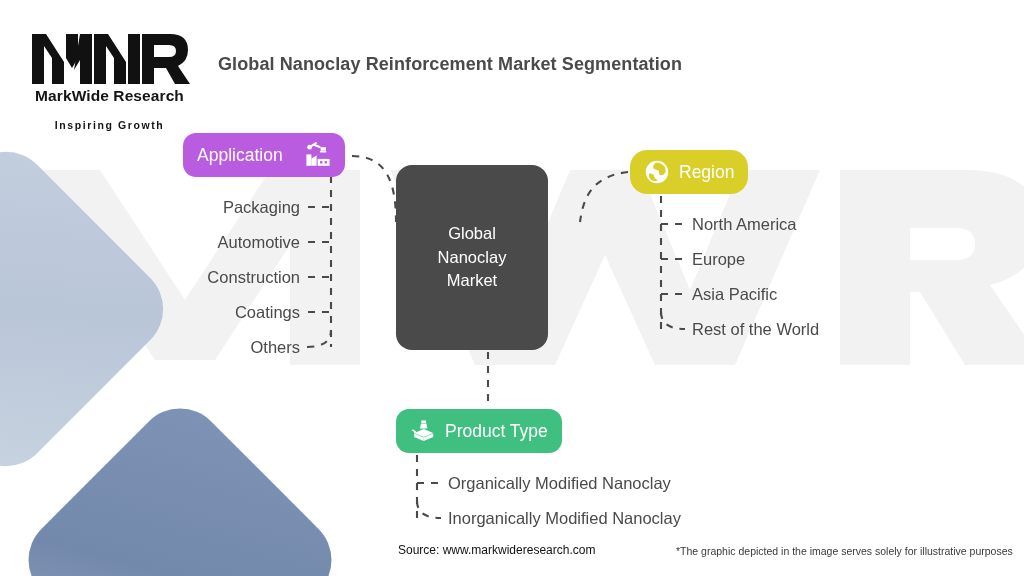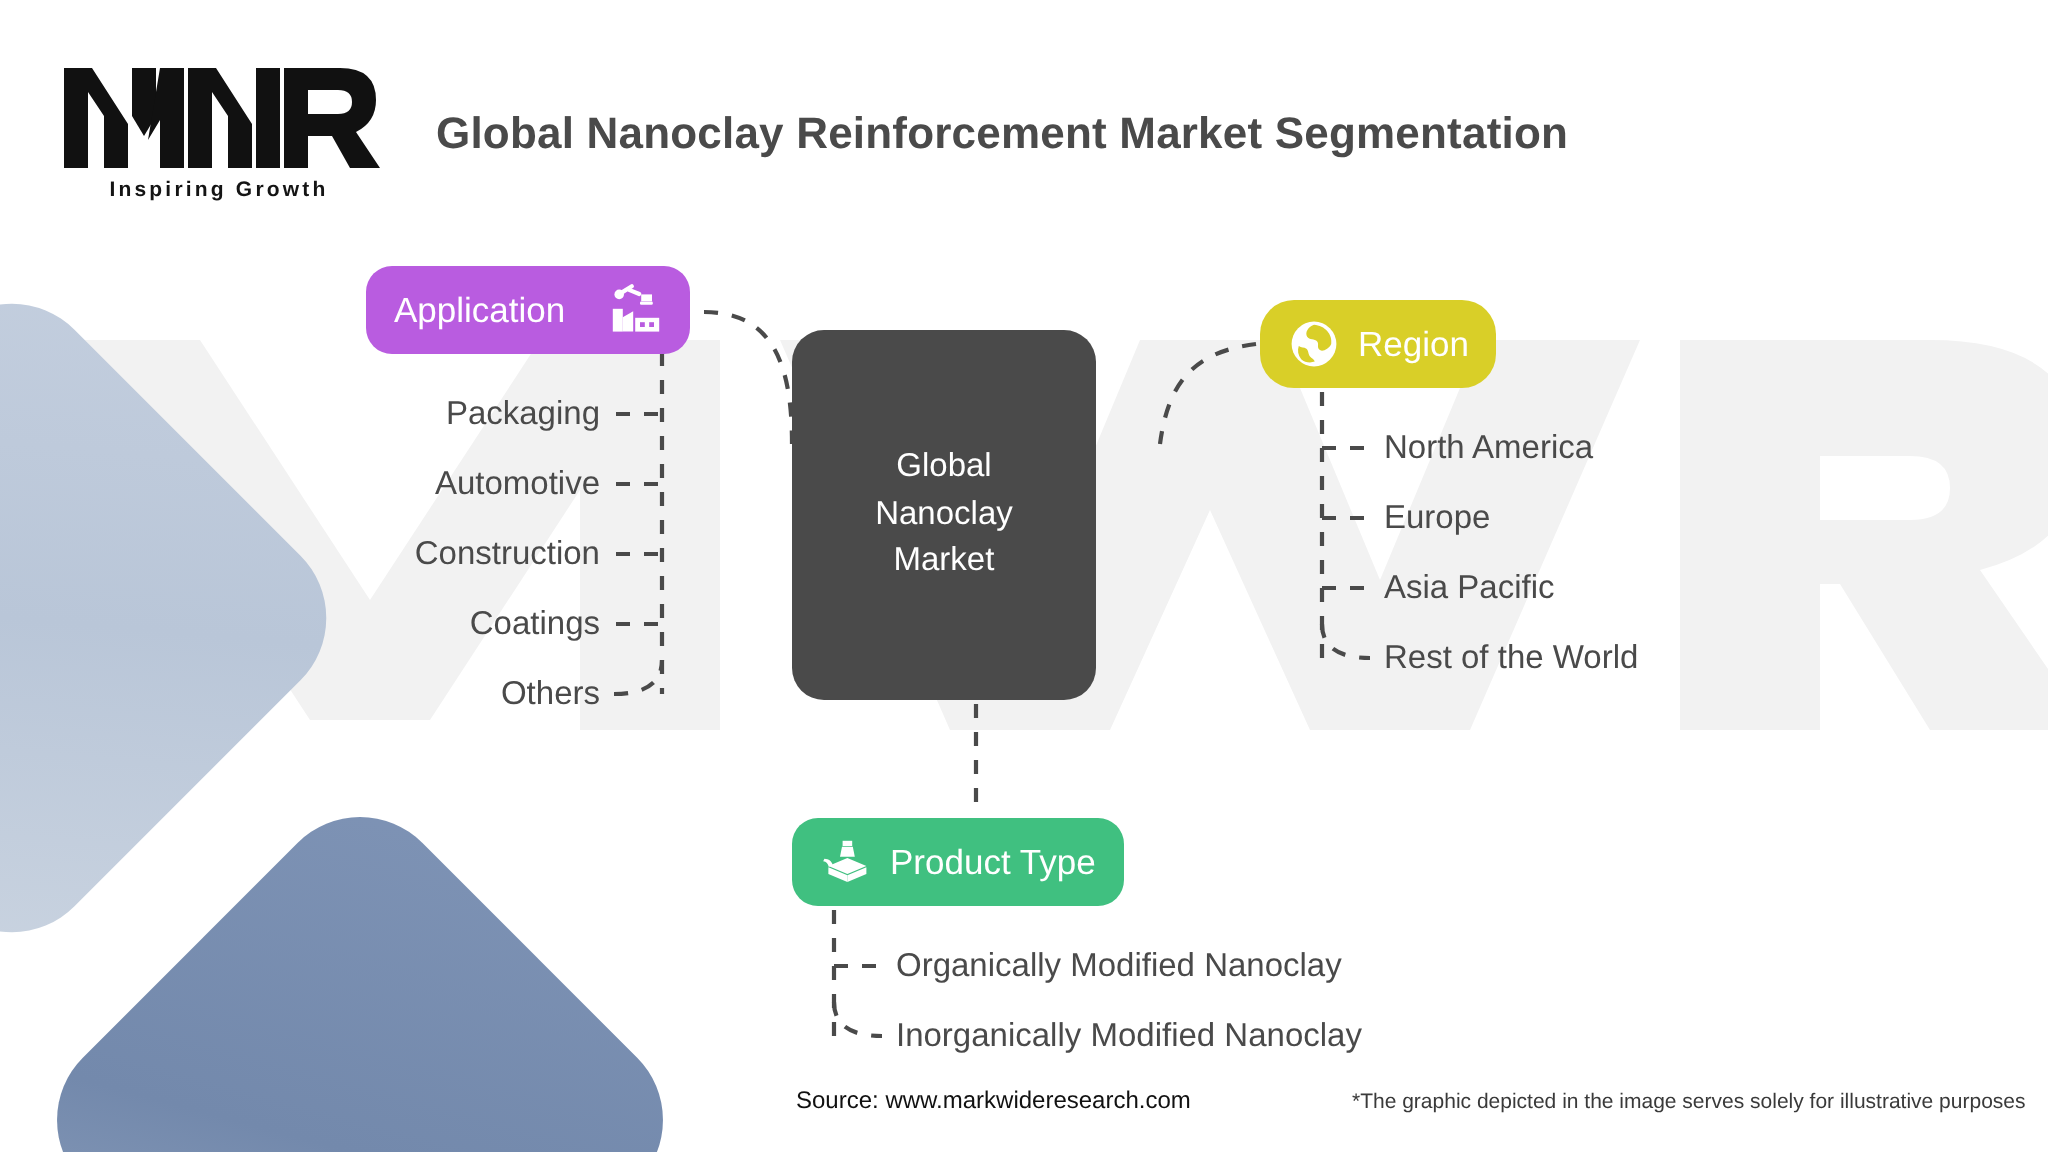--- a/index.html
+++ b/index.html
@@ -40,27 +40,27 @@
 
   
   .logo { position:absolute; left:22px; top:28px; width:175px; }
   .logo-mark { display:block; margin:0 auto; }
   .logo-name {
     font-size:15.5px; font-weight:bold; color:#141414;
     text-align:center; letter-spacing:0.1px; margin-top:1px;
   }
   .logo-tag {
     font-size:10.5px; font-weight:bold; color:#141414;
-    text-align:center; letter-spacing:1.6px; margin-top:3px;
+    text-align:center; letter-spacing:1.6px; margin-top:14px;
   }
 
   
   .title {
     position:absolute; left:218px; top:54px;
-    font-size:22px; font-weight:bold; color:#4a4a4a;
+    font-size:18px; font-weight:bold; color:#4a4a4a;
     letter-spacing:0.1px;
   }
 
   
   .connectors { position:absolute; inset:0; }
 
   
   .center-node {
     position:absolute; left:396px; top:165px;
     width:152px; height:185px;
@@ -135,20 +135,21 @@
     <g fill="#111111">
       <path d="M2 56 L2 6 L16 6 L34 34 L34 56 L22 56 L22 30 L14 18 L14 56 Z"></path>
       <path d="M36 6 L48 6 L48 30 L42 40 L36 30 Z"></path>
       <path d="M50 6 L62 6 L62 56 L50 56 L50 32 L44 42 Z"></path>
       <path d="M64 56 L64 6 L78 6 L96 34 L96 56 L84 56 L84 30 L76 18 L76 56 Z"></path>
       <path d="M98 6 L110 6 L110 56 L98 56 Z"></path>
       <path d="M112 6 L140 6 Q158 6 158 22 Q158 33 148 38 L160 56 L145 56 L136 40 L124 40 L124 56 L112 56 Z
                M124 17 L124 29 L139 29 Q146 29 146 23 Q146 17 139 17 Z"></path>
     </g>
   </svg>
+  <div class="logo-name">MarkWide Research</div>
   <div class="logo-tag">Inspiring Growth</div>
 </div>
 
 <div class="title">Global Nanoclay Reinforcement Market Segmentation</div>
 
 <svg class="connectors" viewBox="0 0 1024 576" xmlns="http://www.w3.org/2000/svg">
   <g fill="none" stroke="#4a4a4a" stroke-width="2.1" stroke-dasharray="7,7" stroke-linecap="butt">
 
     <path d="M352 156 C 388 156, 396 185, 396 222"></path>
 

